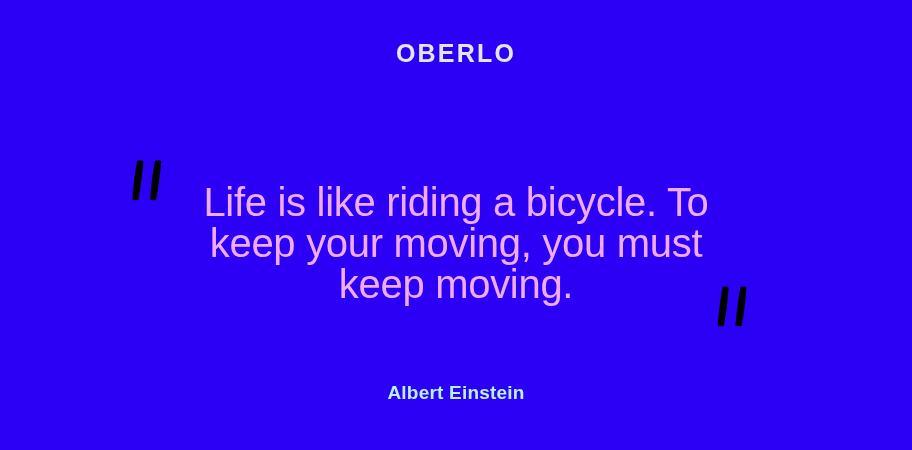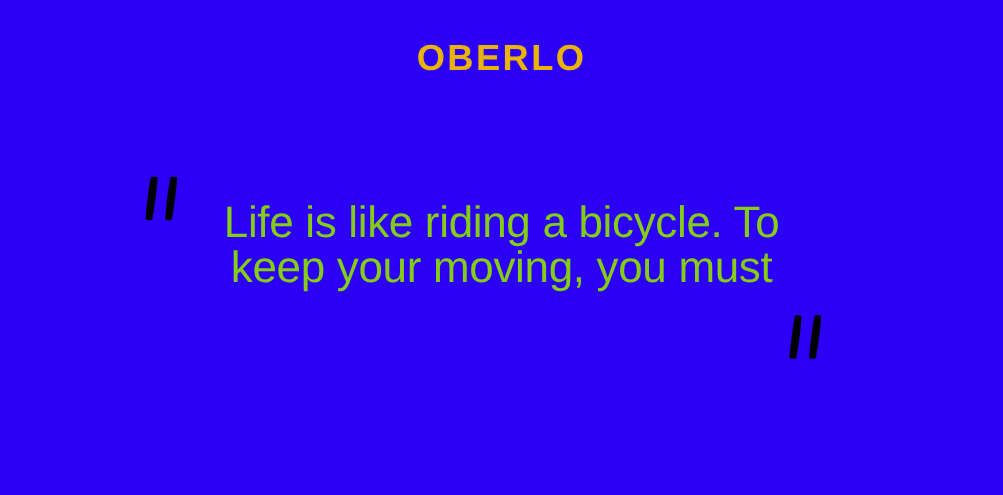--- a/index.html
+++ b/index.html
@@ -23,24 +23,24 @@
   }
 
   
   #brand-logo {
     position: absolute;
     top: 38px;
     left: 0;
     width: 912px;
     text-align: center;
     font-family: "Liberation Sans", sans-serif;
-    font-size: 33px;
+    font-size: 25px;
     font-weight: 700;
     letter-spacing: 2.2px;
-    color: #eab308;
+    color: #e5e5e5;
     line-height: 30px;
     white-space: nowrap;
   }
 
   
   .quote-mark {
     position: absolute;
     pointer-events: none;
   }
 
@@ -64,21 +64,21 @@
     height: 100%;
   }
 
   
   #quote-text {
     position: absolute;
     top: 182px;
     left: 156px;
     width: 600px;
     text-align: center;
-    color: #84cc16;
+    color: #f0abfc;
     font-family: "Liberation Sans", sans-serif;
     font-size: 40px;
     font-weight: 400;
     line-height: 41px;
     letter-spacing: -0.3px;
   }
 
   #quote-text .quote-line {
     display: block;
     white-space: nowrap;
@@ -109,23 +109,25 @@
   <div class="quote-mark" id="open-quote-mark">
     <svg viewBox="0 0 40 48" xmlns="http://www.w3.org/2000/svg" aria-hidden="true">
       <path d="M6.2 3.0 C9.0 2.2 11.6 2.6 12.4 3.6 C11.4 14.0 10.0 27.0 7.4 41.8 C5.4 42.8 2.6 42.4 1.4 41.2 C2.2 28.0 3.8 15.0 6.2 3.0 Z" fill="#000000"></path>
       <path d="M24.0 3.0 C26.8 2.2 29.4 2.6 30.2 3.6 C29.2 14.0 27.8 27.0 25.2 41.8 C23.2 42.8 20.4 42.4 19.2 41.2 C20.0 28.0 21.6 15.0 24.0 3.0 Z" fill="#000000"></path>
     </svg>
   </div>
 
   <div id="quote-text">
     <span class="quote-line">Life is like riding a bicycle. To</span>
     <span class="quote-line">keep your moving, you must</span>
+    <span class="quote-line">keep moving.</span>
   </div>
 
   <div class="quote-mark" id="close-quote-mark">
     <svg viewBox="0 0 42 48" xmlns="http://www.w3.org/2000/svg" aria-hidden="true">
       <path d="M8.6 4.0 C10.6 3.0 13.4 3.4 14.6 4.6 C13.8 17.8 12.2 30.8 9.8 42.8 C7.0 43.6 4.4 43.2 3.6 42.2 C4.6 31.8 6.0 18.8 8.6 4.0 Z" fill="#000000"></path>
       <path d="M26.4 4.0 C28.4 3.0 31.2 3.4 32.4 4.6 C31.6 17.8 30.0 30.8 27.6 42.8 C24.8 43.6 22.2 43.2 21.4 42.2 C22.4 31.8 23.8 18.8 26.4 4.0 Z" fill="#000000"></path>
     </svg>
   </div>
 
+  <div id="quote-author">Albert Einstein</div>
 
 </div>
 
 </body></html>

